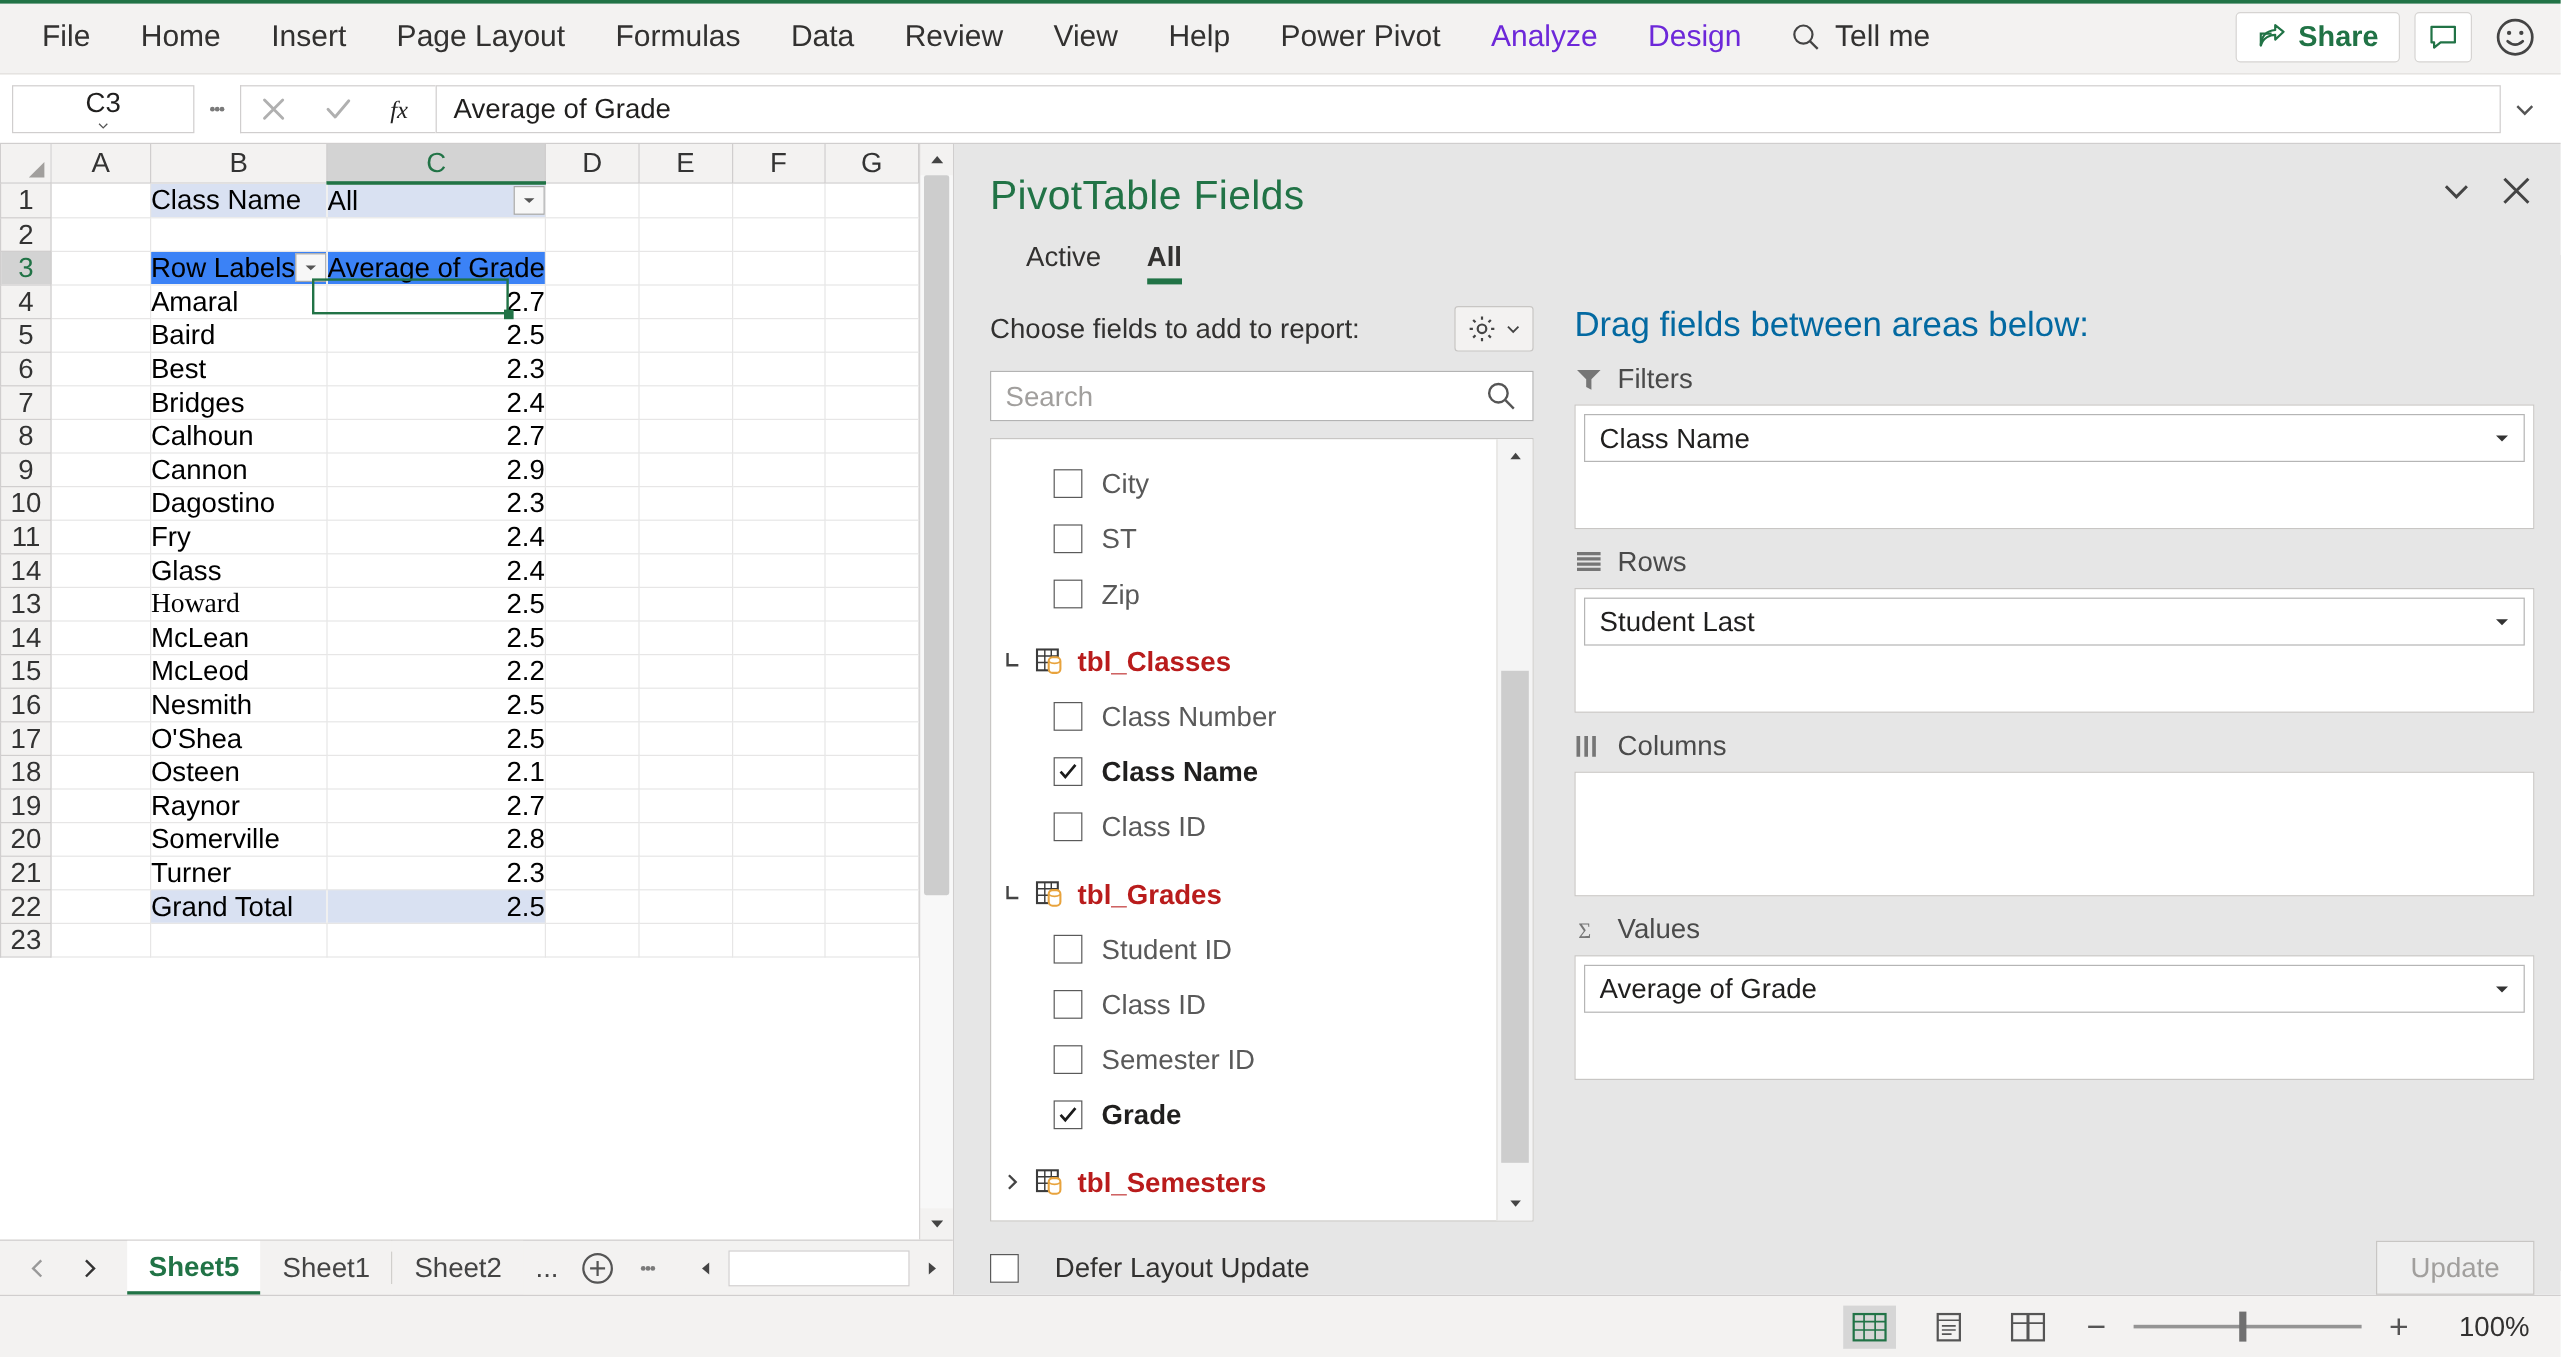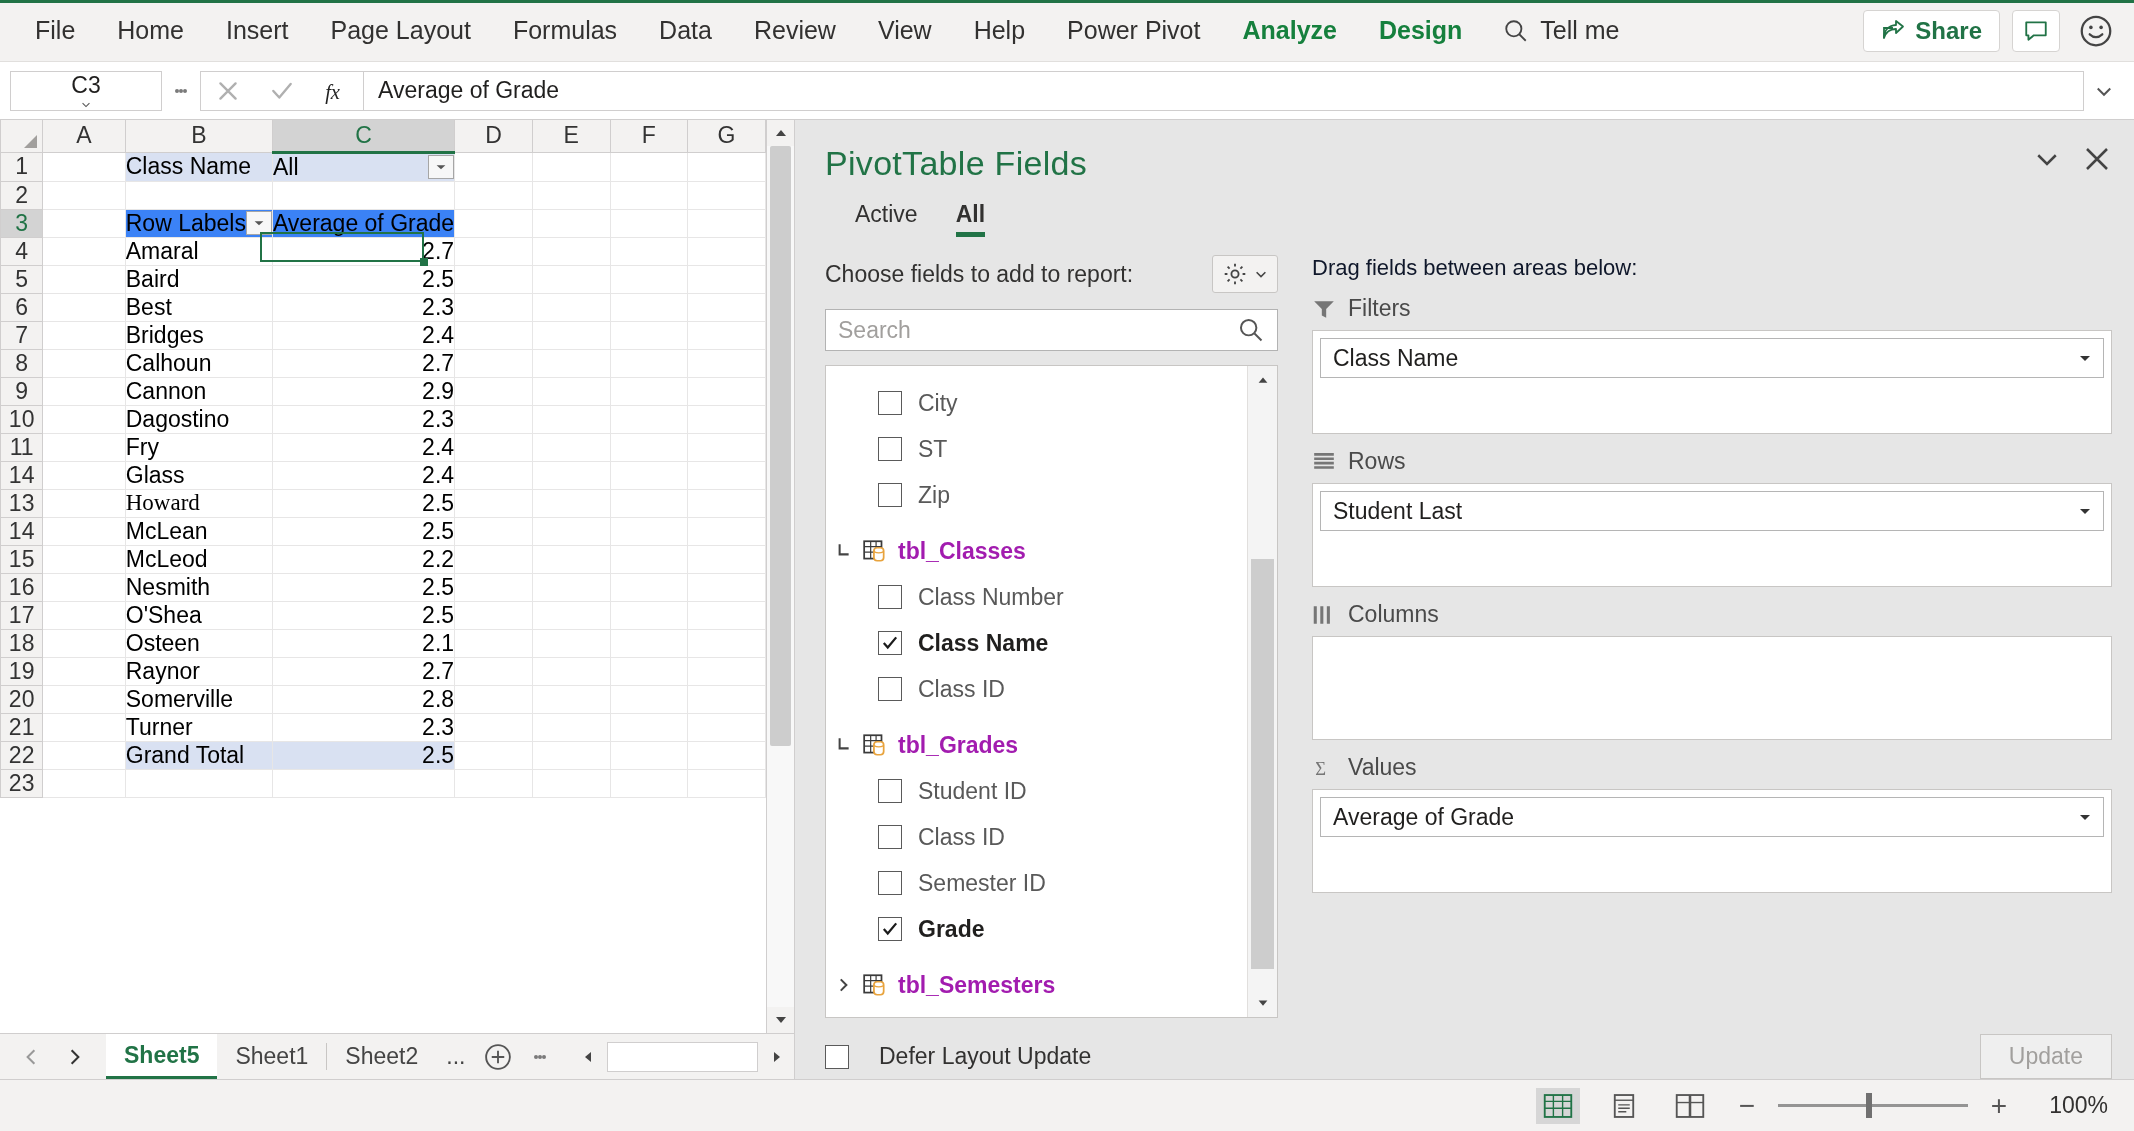--- a/index.html
+++ b/index.html
@@ -16,21 +16,21 @@
     height: 62px; background: #f3f2f1; border-bottom: 1px solid #e1dfdd;
     display: flex; align-items: center; padding: 0 14px; flex: 0 0 62px;
     position: relative;
   }
   .ribbon-top-line { position:absolute; top:0; left:0; right:0; height:3px; background:#217346; }
   .tabs { display: flex; align-items: center; height: 100%; justify-content: center; }
   .tab {
     font-size: 25px; color: #323130; padding: 0 21px; height: 100%;
     display: flex; align-items: center; white-space: nowrap; cursor: default;
   }
-  .tab.ctx { color: #15803d; font-weight: bold; }
+  .tab.ctx { color: #6d28d9; }
   .tellme { display:flex; align-items:center; gap:11px; padding:0 20px; font-size:25px; color:#323130; }
   .tellme svg { flex:0 0 auto; }
   .ribbon-right { margin-left: auto; display:flex; align-items:center; gap: 12px; }
   .share-btn {
     display:flex; align-items:center; gap:10px; background:#ffffff; border:1px solid #d6d4d2;
     border-radius:4px; height:42px; padding:0 17px; color:#217346; font-size:24px; font-weight:bold;
   }
   .icon-btn {
     width:48px; height:42px; background:#ffffff; border:1px solid #d6d4d2; border-radius:4px;
     display:flex; align-items:center; justify-content:center;
@@ -132,31 +132,31 @@
     height:42px; border:1px solid #b3b3b3; background:#fff; display:flex; align-items:center;
     padding: 0 12px; font-size:23px; color:#a19f9d;
   }
   .searchbox .ph { flex:1; }
   .fieldlist {
     margin: 14px 22px 0 0; background:#fff; border:1px solid #c8c6c4; flex:1; min-height:0;
     display:flex;
   }
   .fl-items { flex:1; padding: 14px 0 0 0; overflow:hidden; }
   .fl-row { display:flex; align-items:center; height:46px; padding-left:52px; font-size:23px; color:#595959;}
-  .fl-row.tbl { padding-left:8px; color:#a21caf; font-weight:bold; font-size:23px; gap:10px; margin-top:10px;}
+  .fl-row.tbl { padding-left:8px; color:#b91c1c; font-weight:bold; font-size:23px; gap:10px; margin-top:10px;}
   .fl-row.checked { color:#201f1e; font-weight:bold; }
   .cbx { width:24px;height:24px;border:1px solid #5a5a5a;background:#fff;margin-right:16px;flex:0 0 auto;
         display:flex;align-items:center;justify-content:center;}
   .fl-scroll { width:30px; background:#f4f4f4; border-left:1px solid #e1dfdd; display:flex; flex-direction:column;}
   .fls-btn { height:28px; display:flex;align-items:center;justify-content:center;}
   .fls-track { flex:1; position:relative;}
   .fls-thumb { position:absolute; left:3px; right:3px; top:165px; bottom:20px; background:#cdcdcd;}
 
   .pane-right { flex:1; padding: 0 22px 0 12px; display:flex; flex-direction:column; min-width:0;}
-  .dragtext { font-size:22px; color:#0f172a; padding-top:18px;}
+  .dragtext { font-size:29px; color:#0369a1; padding-top:18px;}
   .zone { margin-top:14px; }
   .zone-label { display:flex; align-items:center; gap:12px; font-size:23px; color:#4a4a4a; margin-bottom:8px;}
   .zone-box { background:#fff; border:1px solid #c8c6c4; height:104px; padding:7px;}
   .pill {
     height:40px; border:1px solid #b5b5b5; background:#fff; display:flex; align-items:center;
     padding: 0 10px 0 12px; font-size:23px; color:#201f1e;
   }
   .pill .pname { flex:1; white-space:nowrap; overflow:hidden; }
   .pane-foot { display:flex; align-items:center; padding: 16px 22px 0 30px; gap:14px; }
   .defer { display:flex; align-items:center; gap:14px; font-size:23px; color:#323130;}

